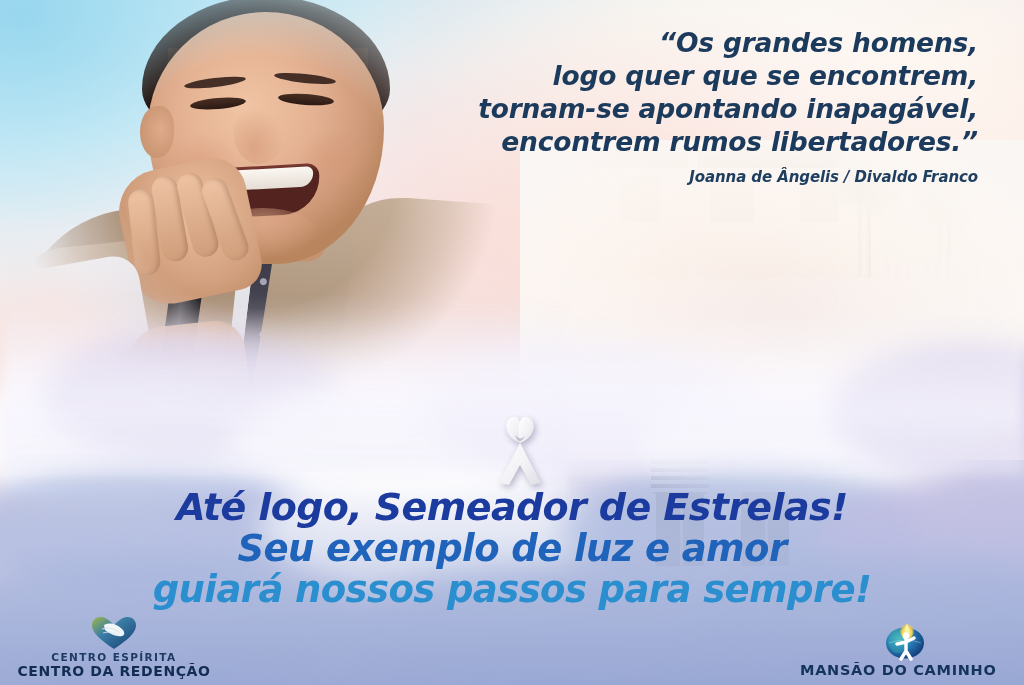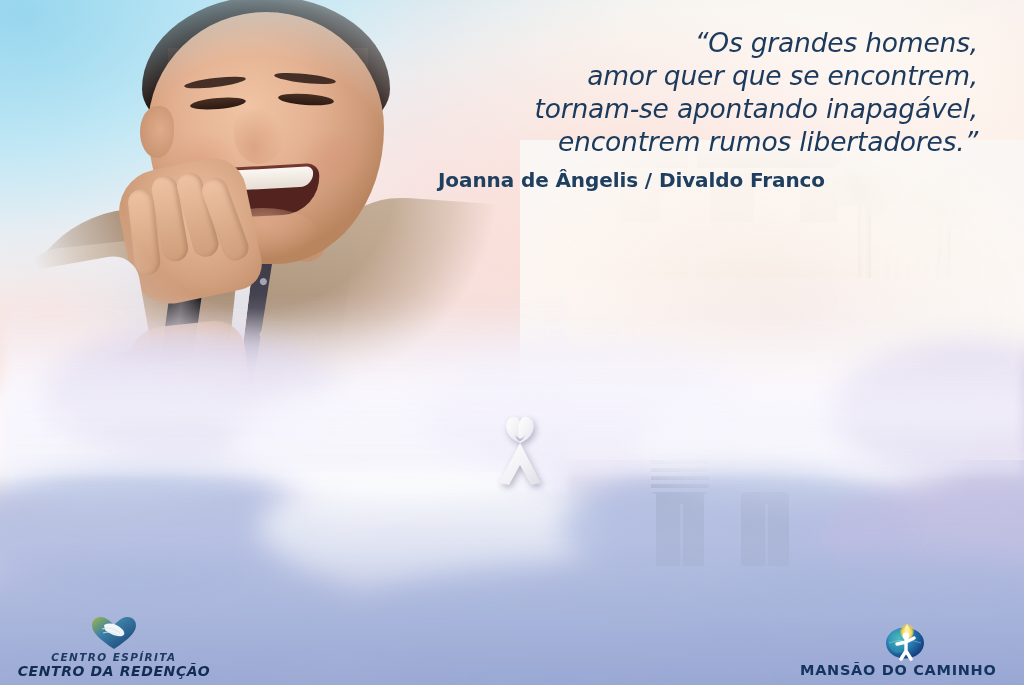--- a/index.html
+++ b/index.html
@@ -357,35 +357,36 @@
   }
 
   
   .quote {
     position: absolute;
     right: 46px; top: 26px;
     width: 540px;
     text-align: right;
     font-family: "DejaVu Sans", sans-serif;
     font-style: italic;
-    font-weight: normal;
+    font-weight: bold;
     font-size: 26.5px;
     line-height: 33px;
     letter-spacing: -0.2px;
     color: #1c3b5c;
   }
   .quote-line { white-space: nowrap; }
   .quote-attr {
     position: absolute;
     right: 46px; top: 168px;
     width: 540px;
-    text-align: left;
+    text-align: right;
     font-family: "DejaVu Sans", sans-serif;
+    font-style: italic;
     font-weight: bold;
-    font-size: 20px;
+    font-size: 15px;
     letter-spacing: -0.1px;
     color: #1f3f60;
   }
 
   .ribbon {
     position: absolute;
     left: 489px; top: 413px;
     width: 62px; height: 74px;
     filter: drop-shadow(2px 3px 3px rgba(110,105,140,.45));
   }
@@ -402,21 +403,20 @@
   .hl1 { font-size: 38px; line-height: 42px; color: #1c3b9e; }
   .hl2 { font-size: 37px; line-height: 41px; color: #1f63bb; }
   .hl3 { font-size: 37px; line-height: 41px; color: #2a8ecf; }
 
   
   .logo-left {
     position: absolute;
     left: 14px; bottom: 6px;
     width: 200px;
     text-align: center;
-    font-style: italic;
   }
   .logo-right {
     position: absolute;
     right: 14px; bottom: 6px;
     width: 210px;
     text-align: left;
   }
   .logo-mark { display: block; margin: 0 auto 1px; }
   .logo-l1 {
     font-family: "DejaVu Sans", sans-serif;
@@ -540,21 +540,21 @@
     <div class="cloud cloud-lav" style="left:820px;  top:215px; width:300px; height:120px;"></div>
     <div class="cloud cloud-blue" style="left:-60px;  top:290px; width:420px; height:140px;"></div>
     <div class="cloud cloud-blue" style="left:340px;  top:300px; width:420px; height:140px;"></div>
     <div class="cloud cloud-blue" style="left:700px;  top:290px; width:400px; height:140px;"></div>
     <div class="cloud-mist-mid"></div>
     <div class="cloud-band-lower"></div>
   </div>
 
   <div class="quote">
     <div class="quote-line">“Os grandes homens,</div>
-    <div class="quote-line">amor quer que se encontrem,</div>
+    <div class="quote-line">logo quer que se encontrem,</div>
     <div class="quote-line">tornam-se apontando inapagável,</div>
     <div class="quote-line">encontrem rumos libertadores.”</div>
   </div>
   <div class="quote-attr">Joanna de Ângelis / Divaldo Franco</div>
 
   <div class="ribbon">
     <svg width="62" height="74" viewBox="0 0 62 74">
       <defs>
         <linearGradient id="rbg" x1="0" y1="0" x2="1" y2="1">
           <stop offset="0%" stop-color="#ffffff"></stop>
@@ -562,20 +562,25 @@
           <stop offset="100%" stop-color="#dedee6"></stop>
         </linearGradient>
       </defs>
       <path d="M31 30 L10 70 L20 72 L31 52 L42 72 L52 70 Z" fill="url(#rbg)"></path>
       <path d="M31 30 C14 24 14 6 24 4 C33 2 34 18 31 30 Z" fill="url(#rbg)"></path>
       <path d="M31 30 C48 24 48 6 38 4 C29 2 28 18 31 30 Z" fill="url(#rbg)"></path>
       <path d="M26 22 C30 26 33 27 36 22 C33 30 29 30 26 22 Z" fill="#b9b6c6" opacity="0.85"></path>
     </svg>
   </div>
 
+  <div class="headline">
+    <div class="hl1">Até logo, Semeador de Estrelas!</div>
+    <div class="hl2">Seu exemplo de luz e amor</div>
+    <div class="hl3">guiará nossos passos para sempre!</div>
+  </div>
 
   <div class="logo-left">
     <svg class="logo-mark" width="46" height="34" viewBox="0 0 46 34">
       <defs>
         <linearGradient id="lhg" x1="0" y1="0" x2="1" y2="1">
           <stop offset="0%" stop-color="#9cb84a"></stop>
           <stop offset="38%" stop-color="#3c7fa6"></stop>
           <stop offset="100%" stop-color="#143c72"></stop>
         </linearGradient>
       </defs>

